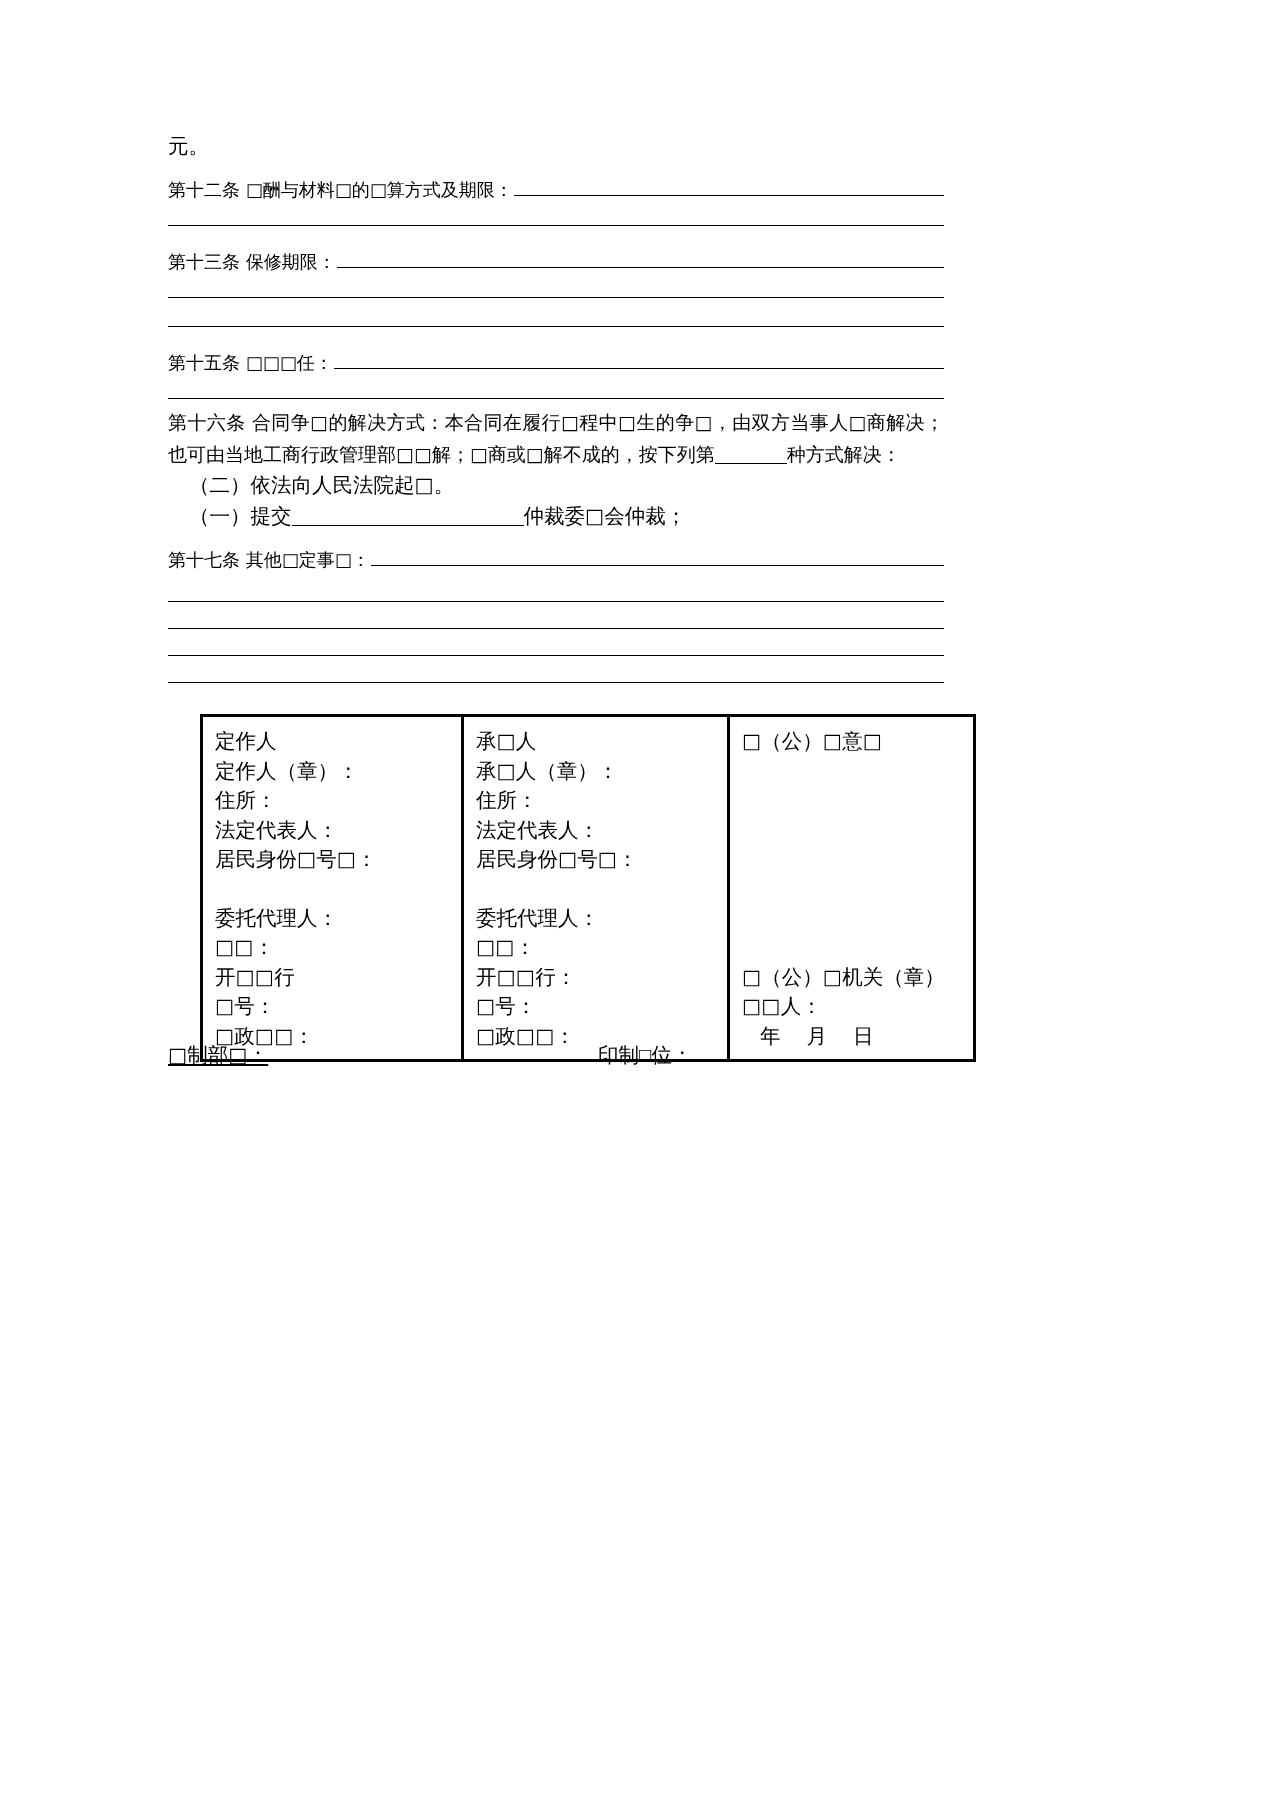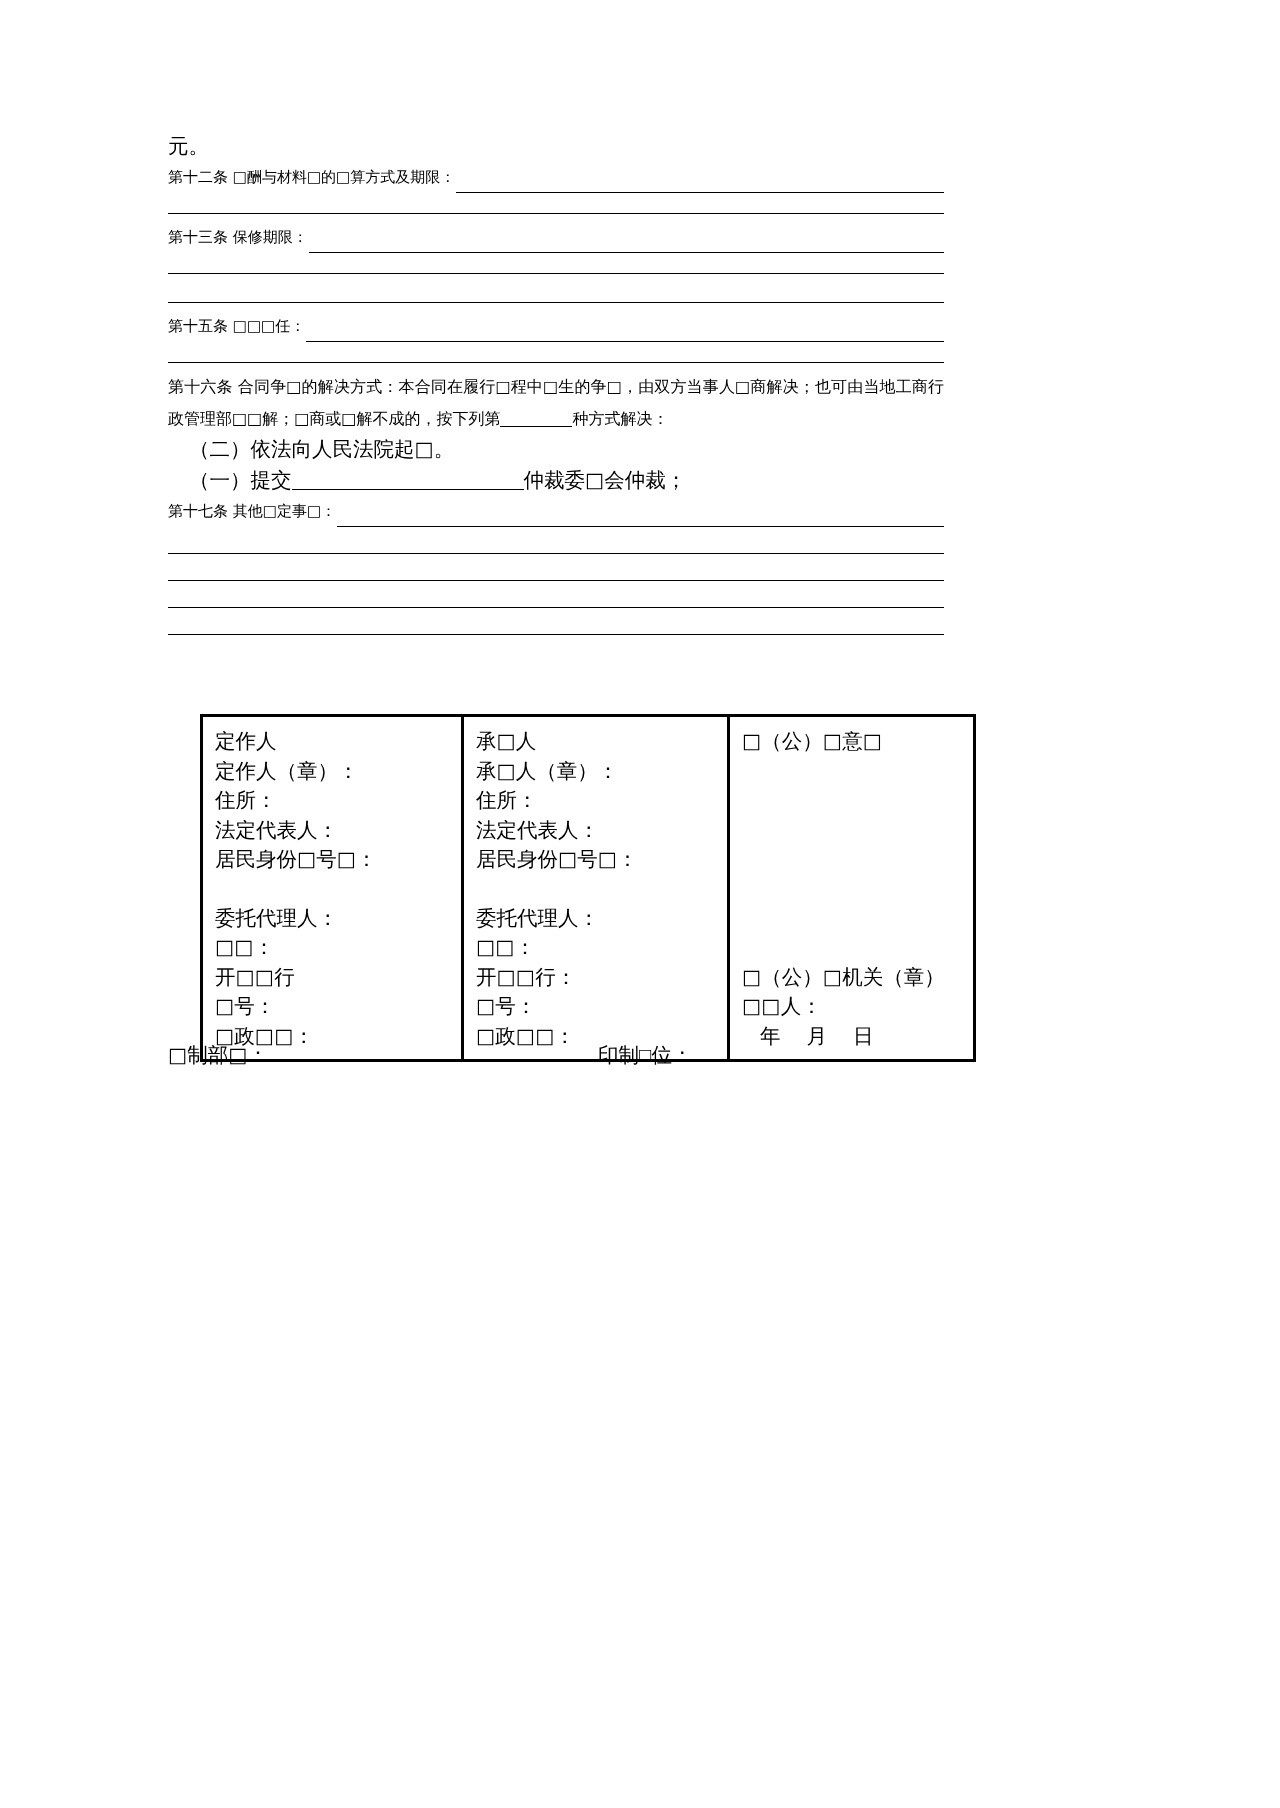--- a/index.html
+++ b/index.html
@@ -32,21 +32,21 @@
   }
 
   
   .line {
     font-size: 20.5px;
     line-height: 31px;
     white-space: nowrap;
     letter-spacing: 0px;
   }
   .para {
-    font-size: 16px;
+    font-size: 19px;
     line-height: 31.5px;
     text-align: justify;
     text-justify: inter-character;
   }
   .indent2 { padding-left: 21px; }
 
   
   .blank {
     display: inline-block;
     border-bottom: 1.6px solid #000;
@@ -59,24 +59,24 @@
   
   .rule {
     width: 776px;
     height: 0;
     border-bottom: 1.6px solid #000;
   }
 
   
   .clause {
     display: flex;
-    align-items: flex-end;
-    font-size: 15px;
+    font-size: 18px;
     line-height: 31px;
     white-space: nowrap;
+    margin-top: 12px;
   }
   .clause .lbl { flex: 0 0 auto; }
   .clause .fill {
     flex: 1 1 auto;
     border-bottom: 1.6px solid #000;
     height: 21px;
     margin-left: 1px;
   }
 
   .sp8  { height: 8px; }
@@ -124,21 +124,21 @@
   
   .footer {
     position: absolute;
     left: 168px;
     top: 1040px;
     width: 776px;
     font-size: 20.5px;
     line-height: 30px;
     display: flex;
   }
-  .footer .f1 { width: 430px; white-space: nowrap; }
+  .footer .f1 { width: 430px; white-space: nowrap; text-decoration: underline; }
   .footer .f2 { white-space: nowrap; font-family: Liberation Serif, serif; }
 </style>
 </head>
 <body>
 
 <div class="page">
 
   <div class="content">
 
     <div class="line">元。</div>

